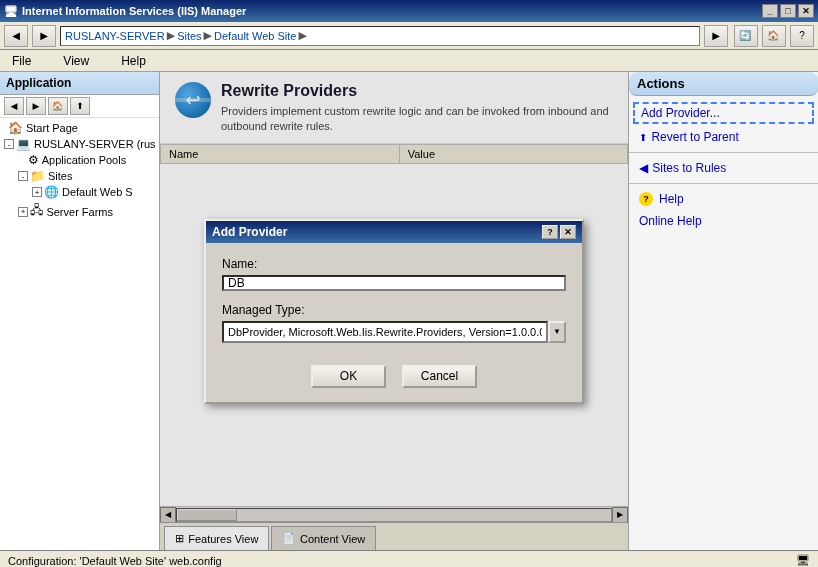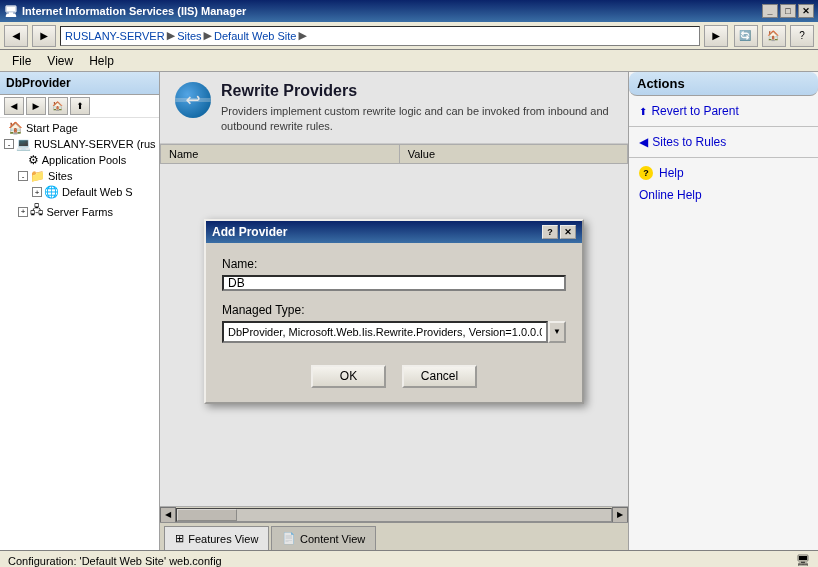--- a/index.html
+++ b/index.html
@@ -11,21 +11,21 @@
     #title-bar-controls { display: flex; gap: 2px; }
     .title-btn { width: 16px; height: 14px; background: #d4d0c8; border: 1px solid #808080; font-size: 9px; display: flex; align-items: center; justify-content: center; cursor: pointer; color: black; }
 
     
     #address-bar { background: #ece9d8; border-bottom: 1px solid #808080; height: 28px; display: flex; align-items: center; padding: 0 4px; gap: 4px; }
     .nav-btn { width: 24px; height: 22px; background: linear-gradient(to bottom, #f5f3ee, #dbd8ce); border: 1px solid #a0a0a0; display: flex; align-items: center; justify-content: center; cursor: pointer; font-size: 10px; }
     #address-input { flex: 1; height: 20px; border: 1px inset #808080; background: white; padding: 0 4px; font-size: 11px; display: flex; align-items: center; color: #333; }
     .addr-arrow { color: #555; margin: 0 2px; }
 
     
-    #menu-bar { background: #ece9d8; border-bottom: 1px solid #a0a0a0; height: 22px; display: flex; align-items: center; padding: 0 4px; gap: 0; }
+    #menu-bar { background: #ece9d8; border-bottom: 1px solid #a0a0a0; height: 22px; display: flex; align-items: center; padding: 0 4px; gap: 16px; }
     .menu-item { padding: 2px 8px; cursor: pointer; font-size: 12px; }
 
     
     #main { display: flex; height: 478px; }
 
     
     #connections { width: 160px; background: white; border-right: 1px solid #a0a0a0; display: flex; flex-direction: column; }
     #connections-header { background: linear-gradient(to bottom, #d0e4f5, #b8d4ee); padding: 4px 6px; font-weight: bold; font-size: 12px; border-bottom: 1px solid #a0a0a0; }
     #connections-toolbar { display: flex; align-items: center; padding: 2px 4px; gap: 2px; border-bottom: 1px solid #e0e0e0; }
     .conn-tool-btn { width: 20px; height: 18px; background: linear-gradient(to bottom, #f5f3ee, #dbd8ce); border: 1px solid #a0a0a0; display: flex; align-items: center; justify-content: center; cursor: pointer; font-size: 9px; }
@@ -123,21 +123,21 @@
 <div id="menu-bar">
   <div class="menu-item">File</div>
   <div class="menu-item">View</div>
   <div class="menu-item">Help</div>
 </div>
 
 <div id="main">
 
   <div id="connections">
     <div id="connections-header">
-      <span>DbProvider</span>
+      <span>Application</span>
     </div>
     <div id="connections-toolbar">
       <div class="conn-tool-btn">◀</div>
       <div class="conn-tool-btn">▶</div>
       <div class="conn-tool-btn">🏠</div>
       <div class="conn-tool-btn">⬆</div>
     </div>
     <div id="connections-tree">
 
       <div class="tree-item">
@@ -251,20 +251,23 @@
       </div>
     </div>
 
   </div>
 
   <div id="actions">
     <div id="actions-header">
       <span>Actions</span>
     </div>
     <div style="padding:4px 0;">
+      <div class="action-item highlighted">
+        <span>Add Provider...</span>
+      </div>
       <div class="action-item">
         <span style="font-size:10px;">⬆</span>
         <span>Revert to Parent</span>
       </div>
       <div class="action-separator"></div>
       <div class="action-item">
         <span>◀</span>
         <span>Sites to Rules</span>
       </div>
       <div class="action-separator"></div>

